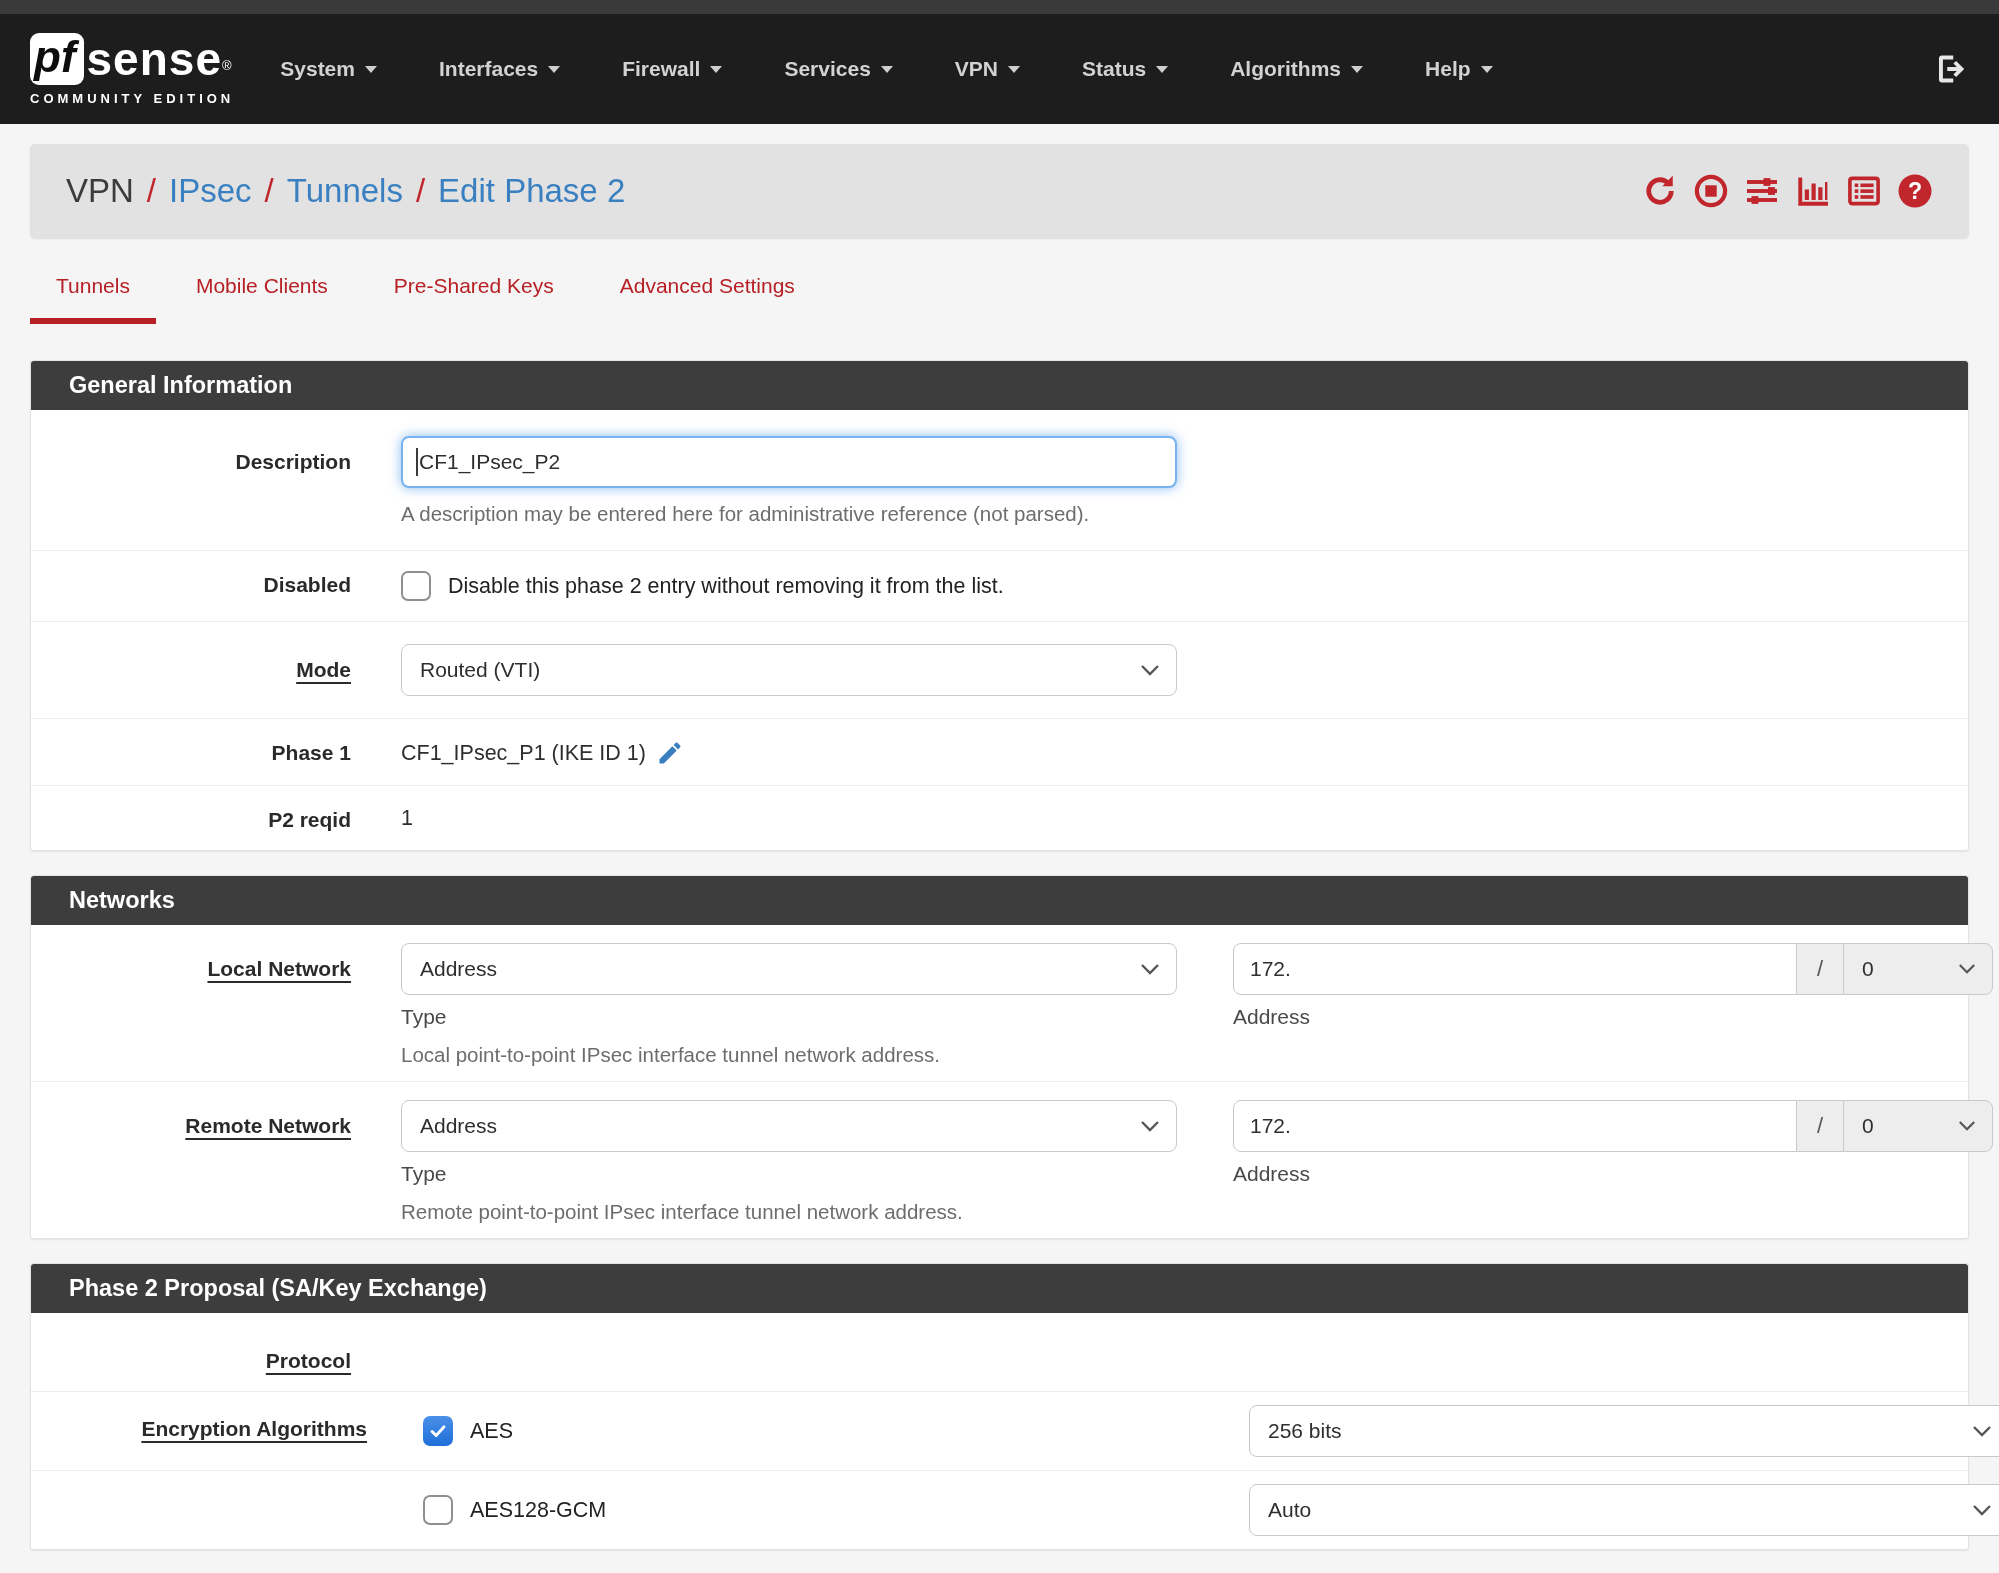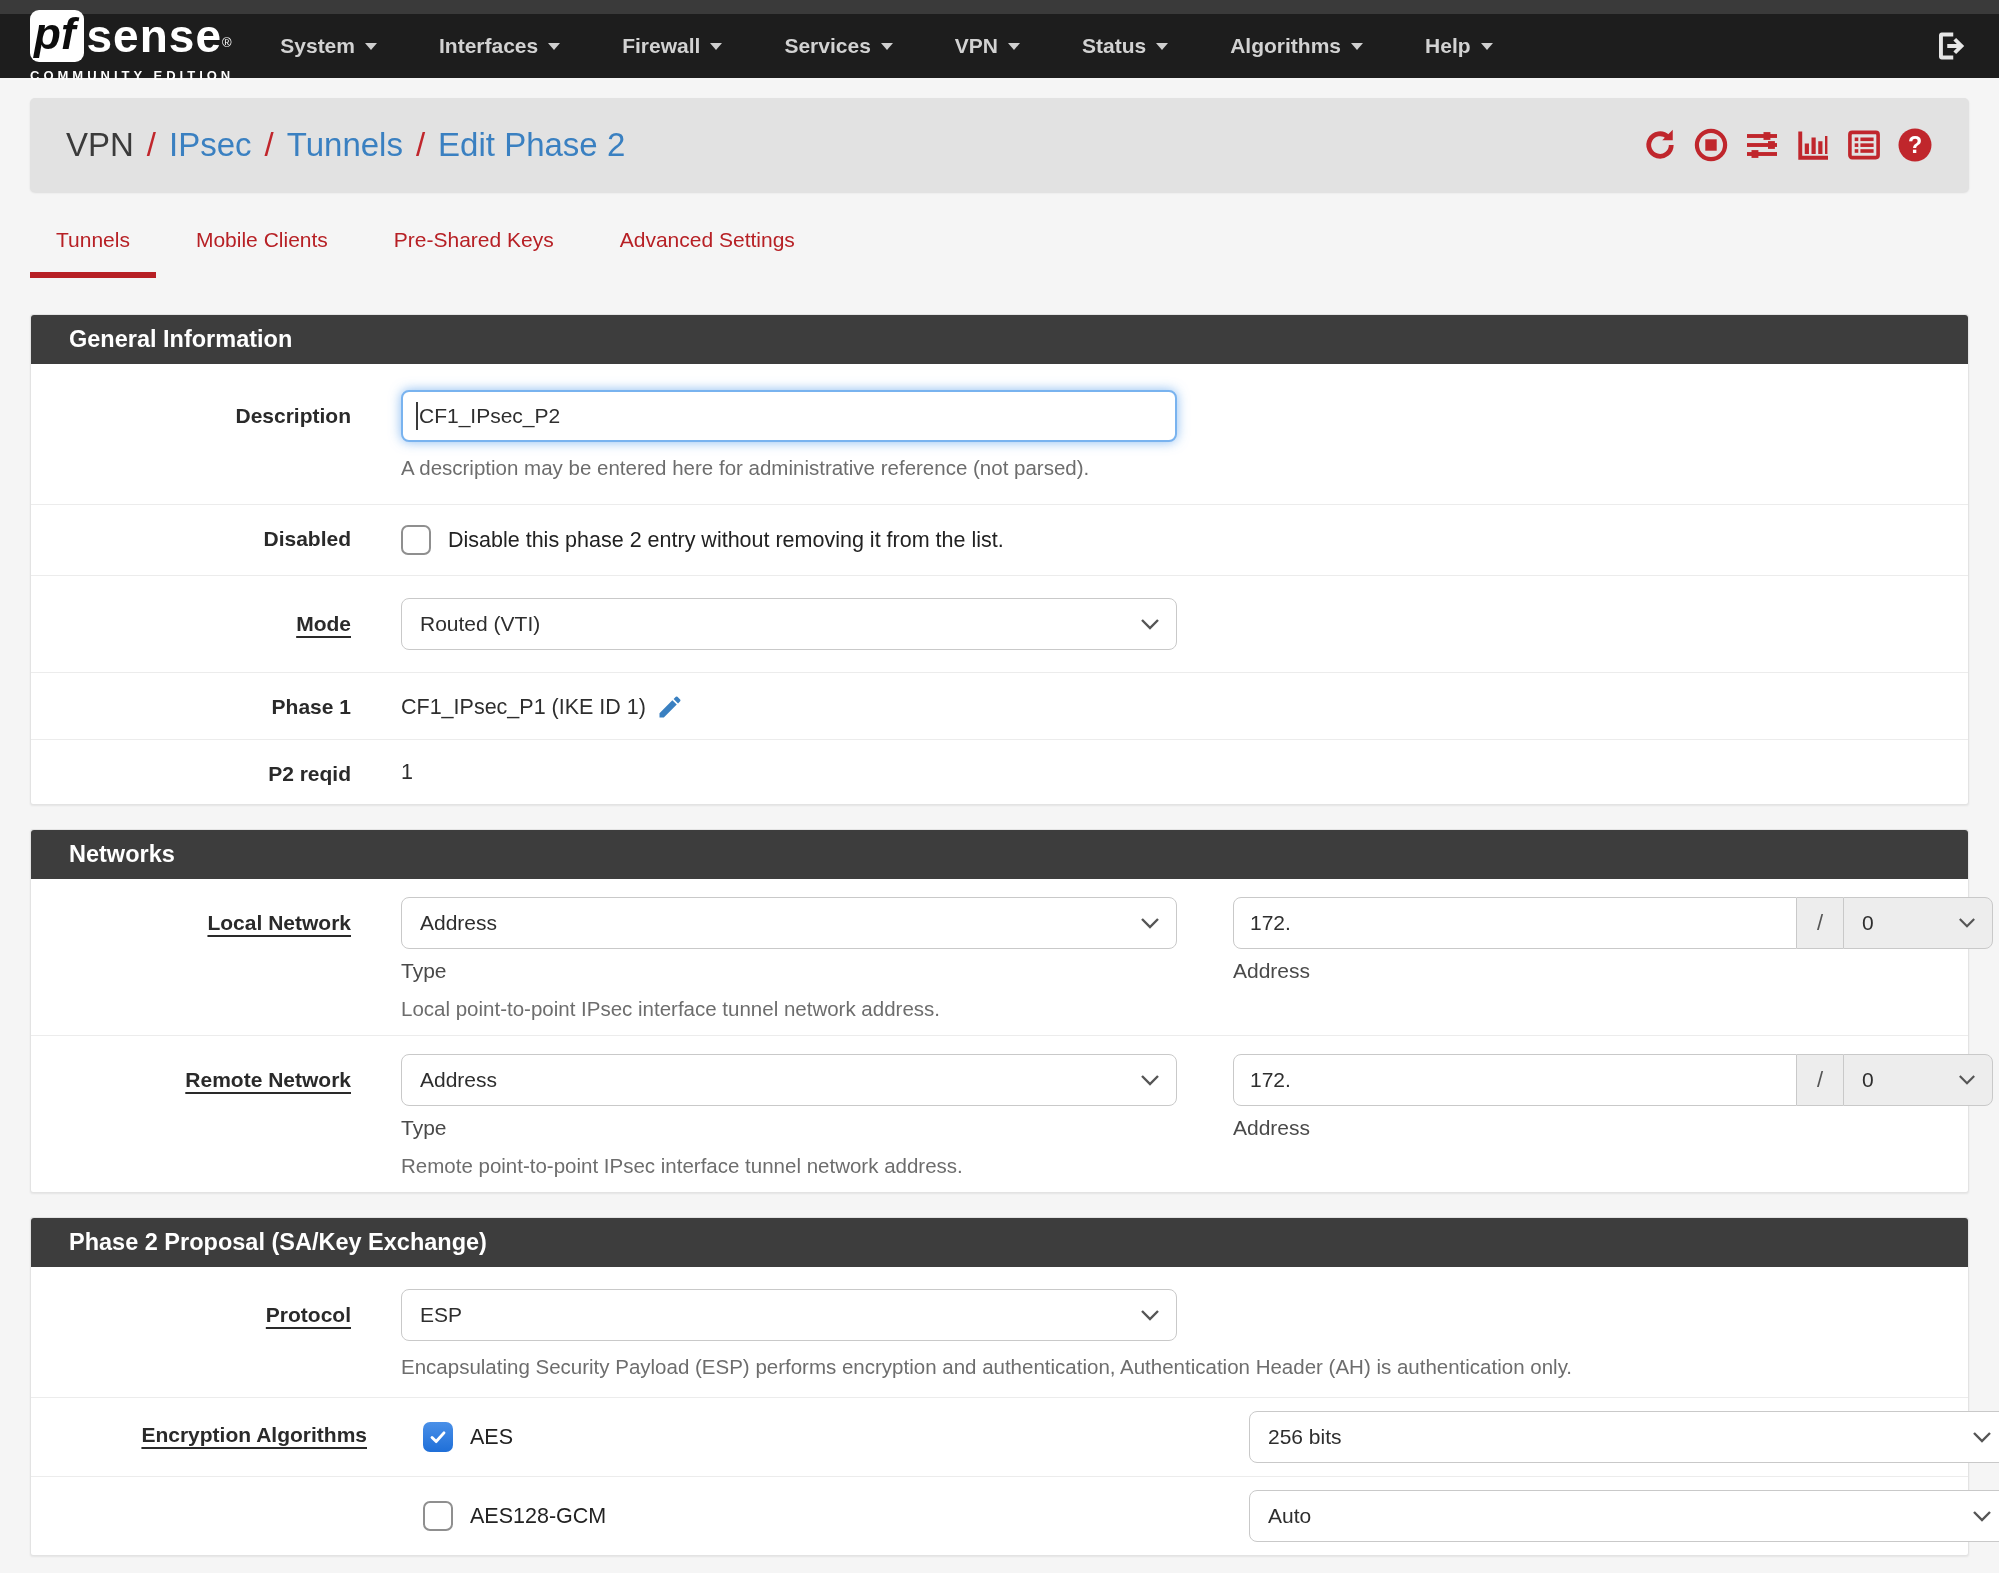--- a/index.html
+++ b/index.html
@@ -6,21 +6,21 @@
   html, body { width: 1999px; height: 1573px; overflow: hidden; }
   body {
     font-family: "Liberation Sans", sans-serif;
     background: #f5f5f5;
     color: #2e2e2e;
   }
 
   
   .top-strip { height: 14px; background: #3a3a3a; }
   .navbar {
-    height: 64px; background: #1d1d1d;
+    height: 110px; background: #1d1d1d;
     display: flex; align-items: center; padding: 0 30px;
   }
   .logo { display: flex; flex-direction: column; margin-right: 46px; cursor: pointer; }
   .logo-main { display: flex; align-items: center; }
   .pf-box {
     background: #fff; color: #0d0d0d; border-radius: 9px;
     font-weight: bold; font-style: italic; font-size: 44px;
     padding: 2px 8px 6px 4px; line-height: 1; margin-right: 3px;
   }
   .sense { color: #fff; font-weight: bold; font-size: 46px; letter-spacing: 1px; }
@@ -383,29 +383,20 @@
       <div class="help-text">Remote point-to-point IPsec interface tunnel network address.</div>
     </div>
   </div>
 </div>
 
 <div class="panel">
   <div class="panel-heading">Phase 2 Proposal (SA/Key Exchange)</div>
 
   <div class="row-grid row-proto">
     <div class="cell-label underlined"><span>Protocol</span></div>
-    <div class="cell-content">
-      <div class="sel w-main">
-        <span>ESP</span>
-        <svg class="chev" width="20" height="13" viewBox="0 0 20 13">
-            <path d="M2 2l8 8 8-8" fill="none" stroke="#555" stroke-width="2.4"></path>
-          </svg>
-      </div>
-      <div class="help-text">Encapsulating Security Payload (ESP) performs encryption and authentication, Authentication Header (AH) is authentication only.</div>
-    </div>
   </div>
 
   <div class="row-grid row-enc">
     <div class="cell-label underlined"><span>Encryption Algorithms</span></div>
     <div class="cell-content">
       <div class="enc-cols">
         <div class="enc-left">
           <span class="cb checked">
             <svg width="22" height="22" viewBox="0 0 24 24">
                 <path d="M5.5 12.5l4.5 4.5 8.5-9.5" fill="none" stroke="#fff" stroke-width="3.2" stroke-linecap="round" stroke-linejoin="round"></path>

